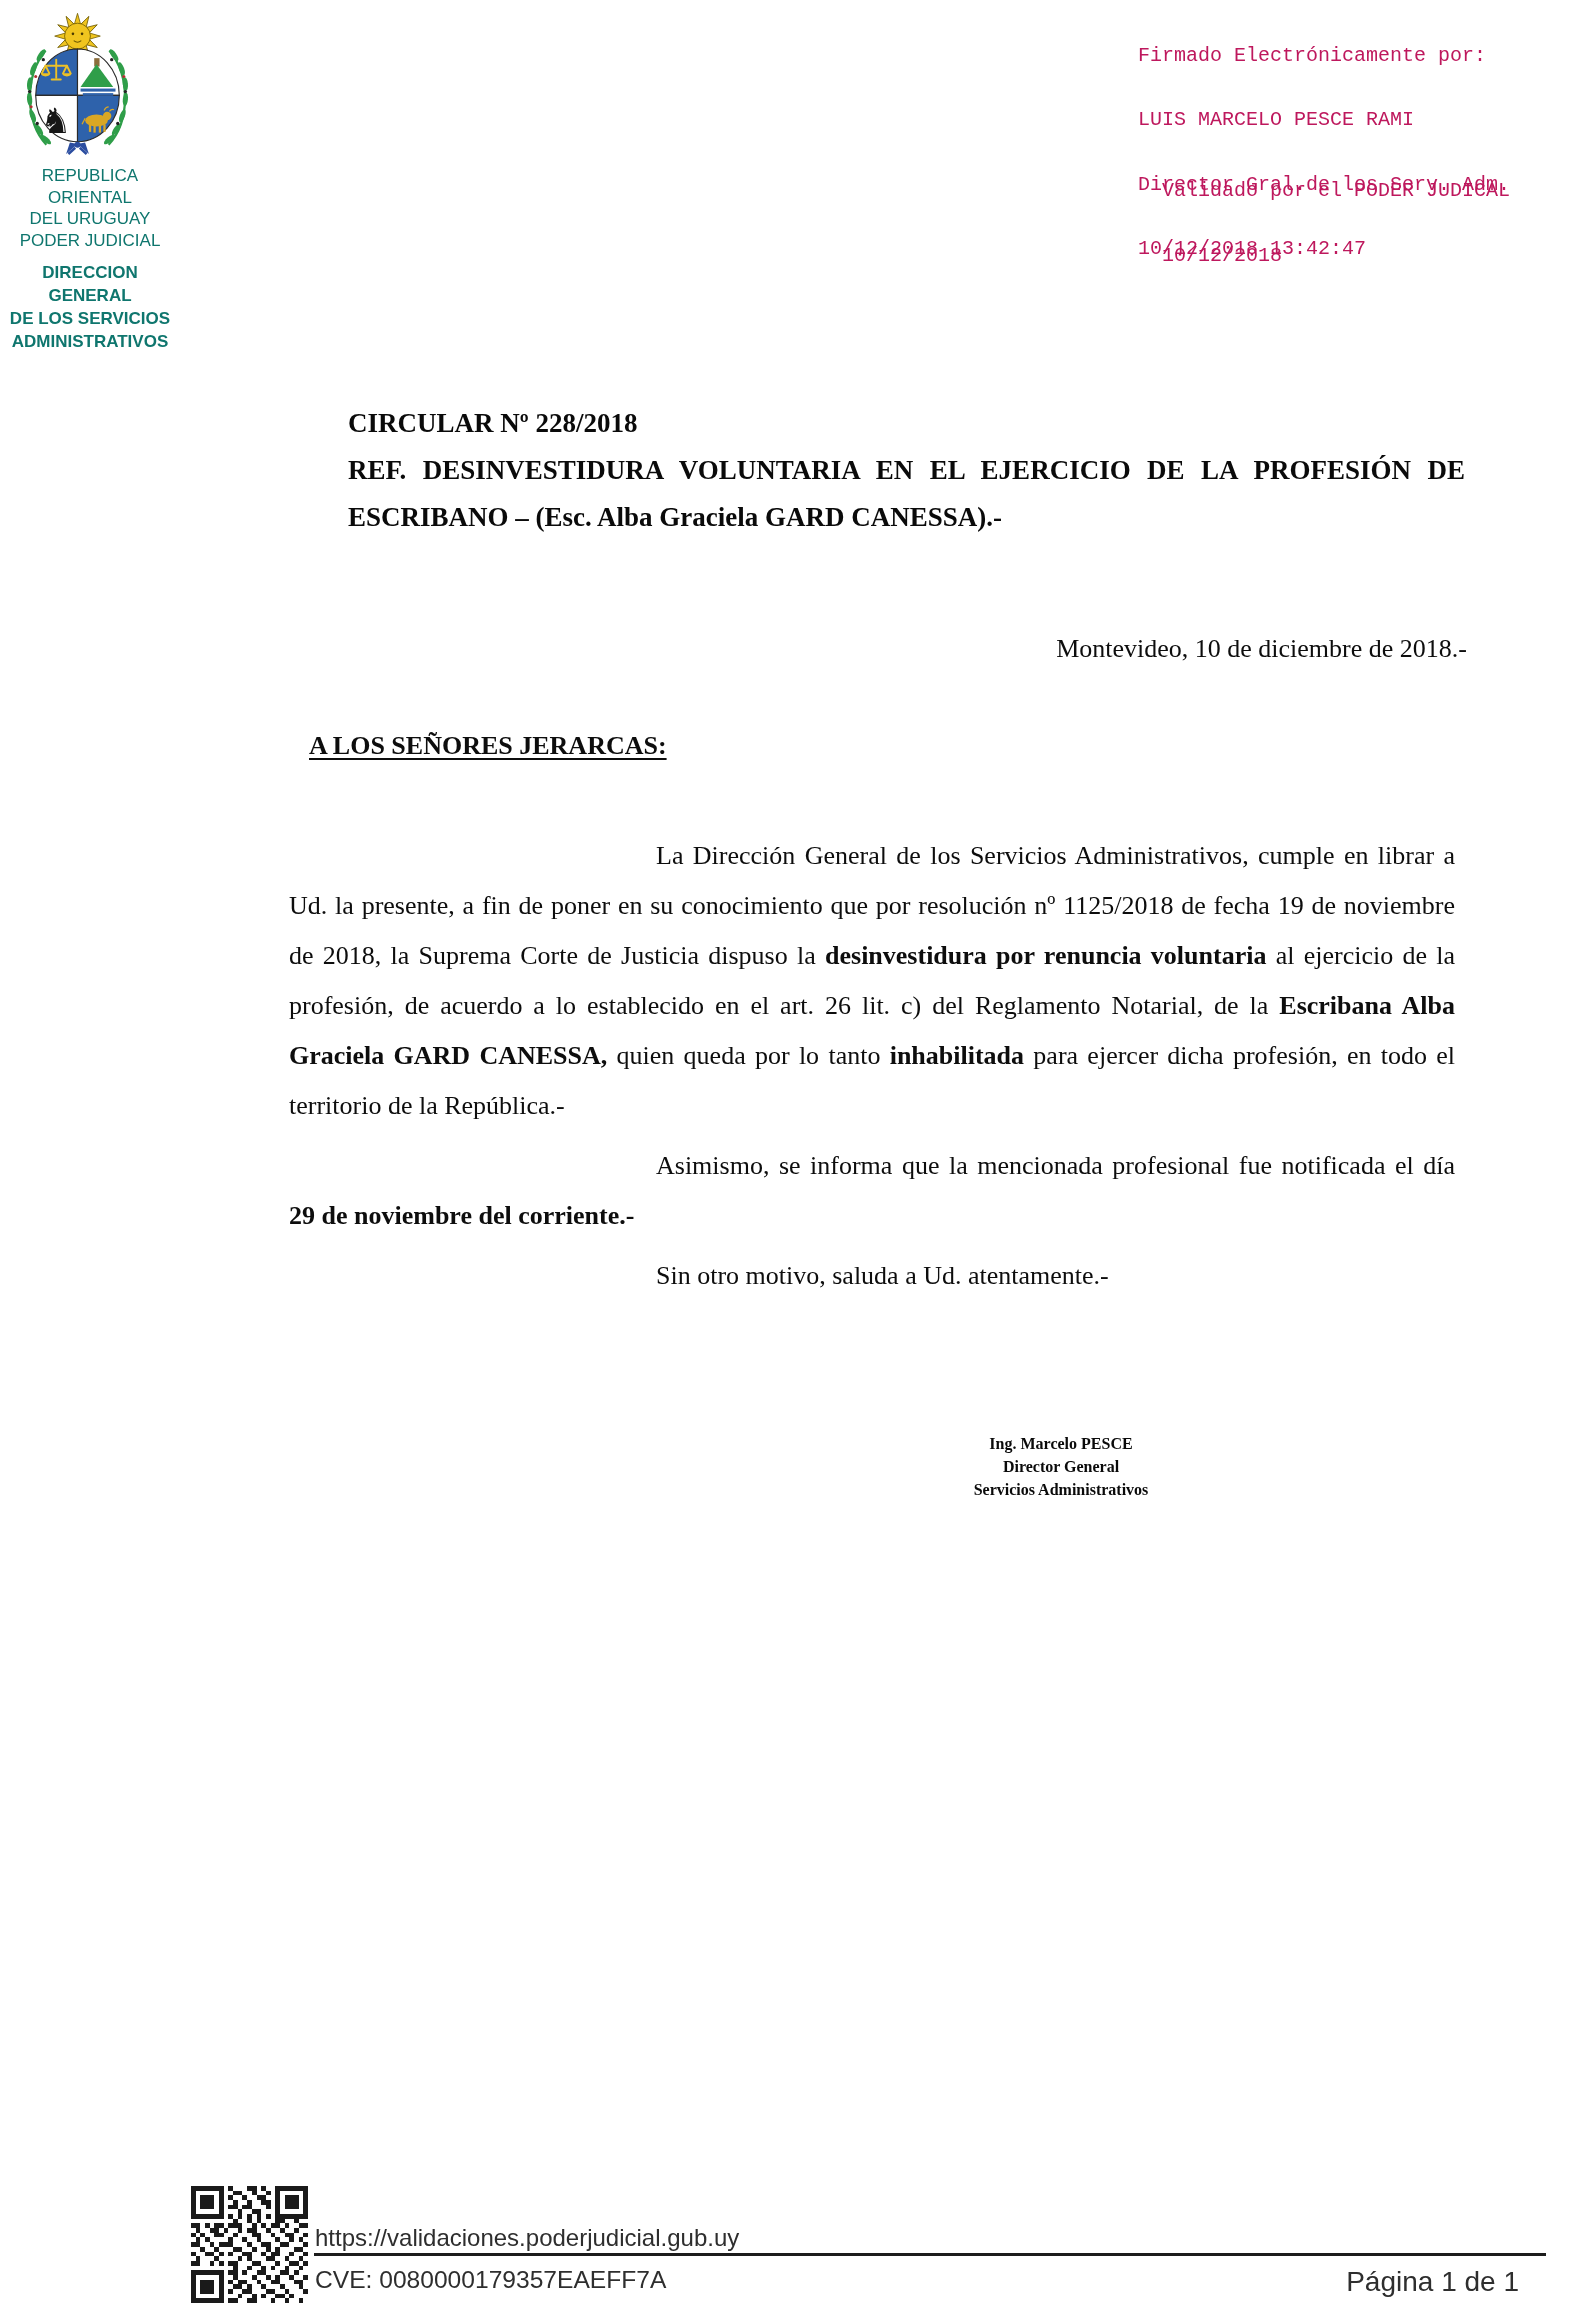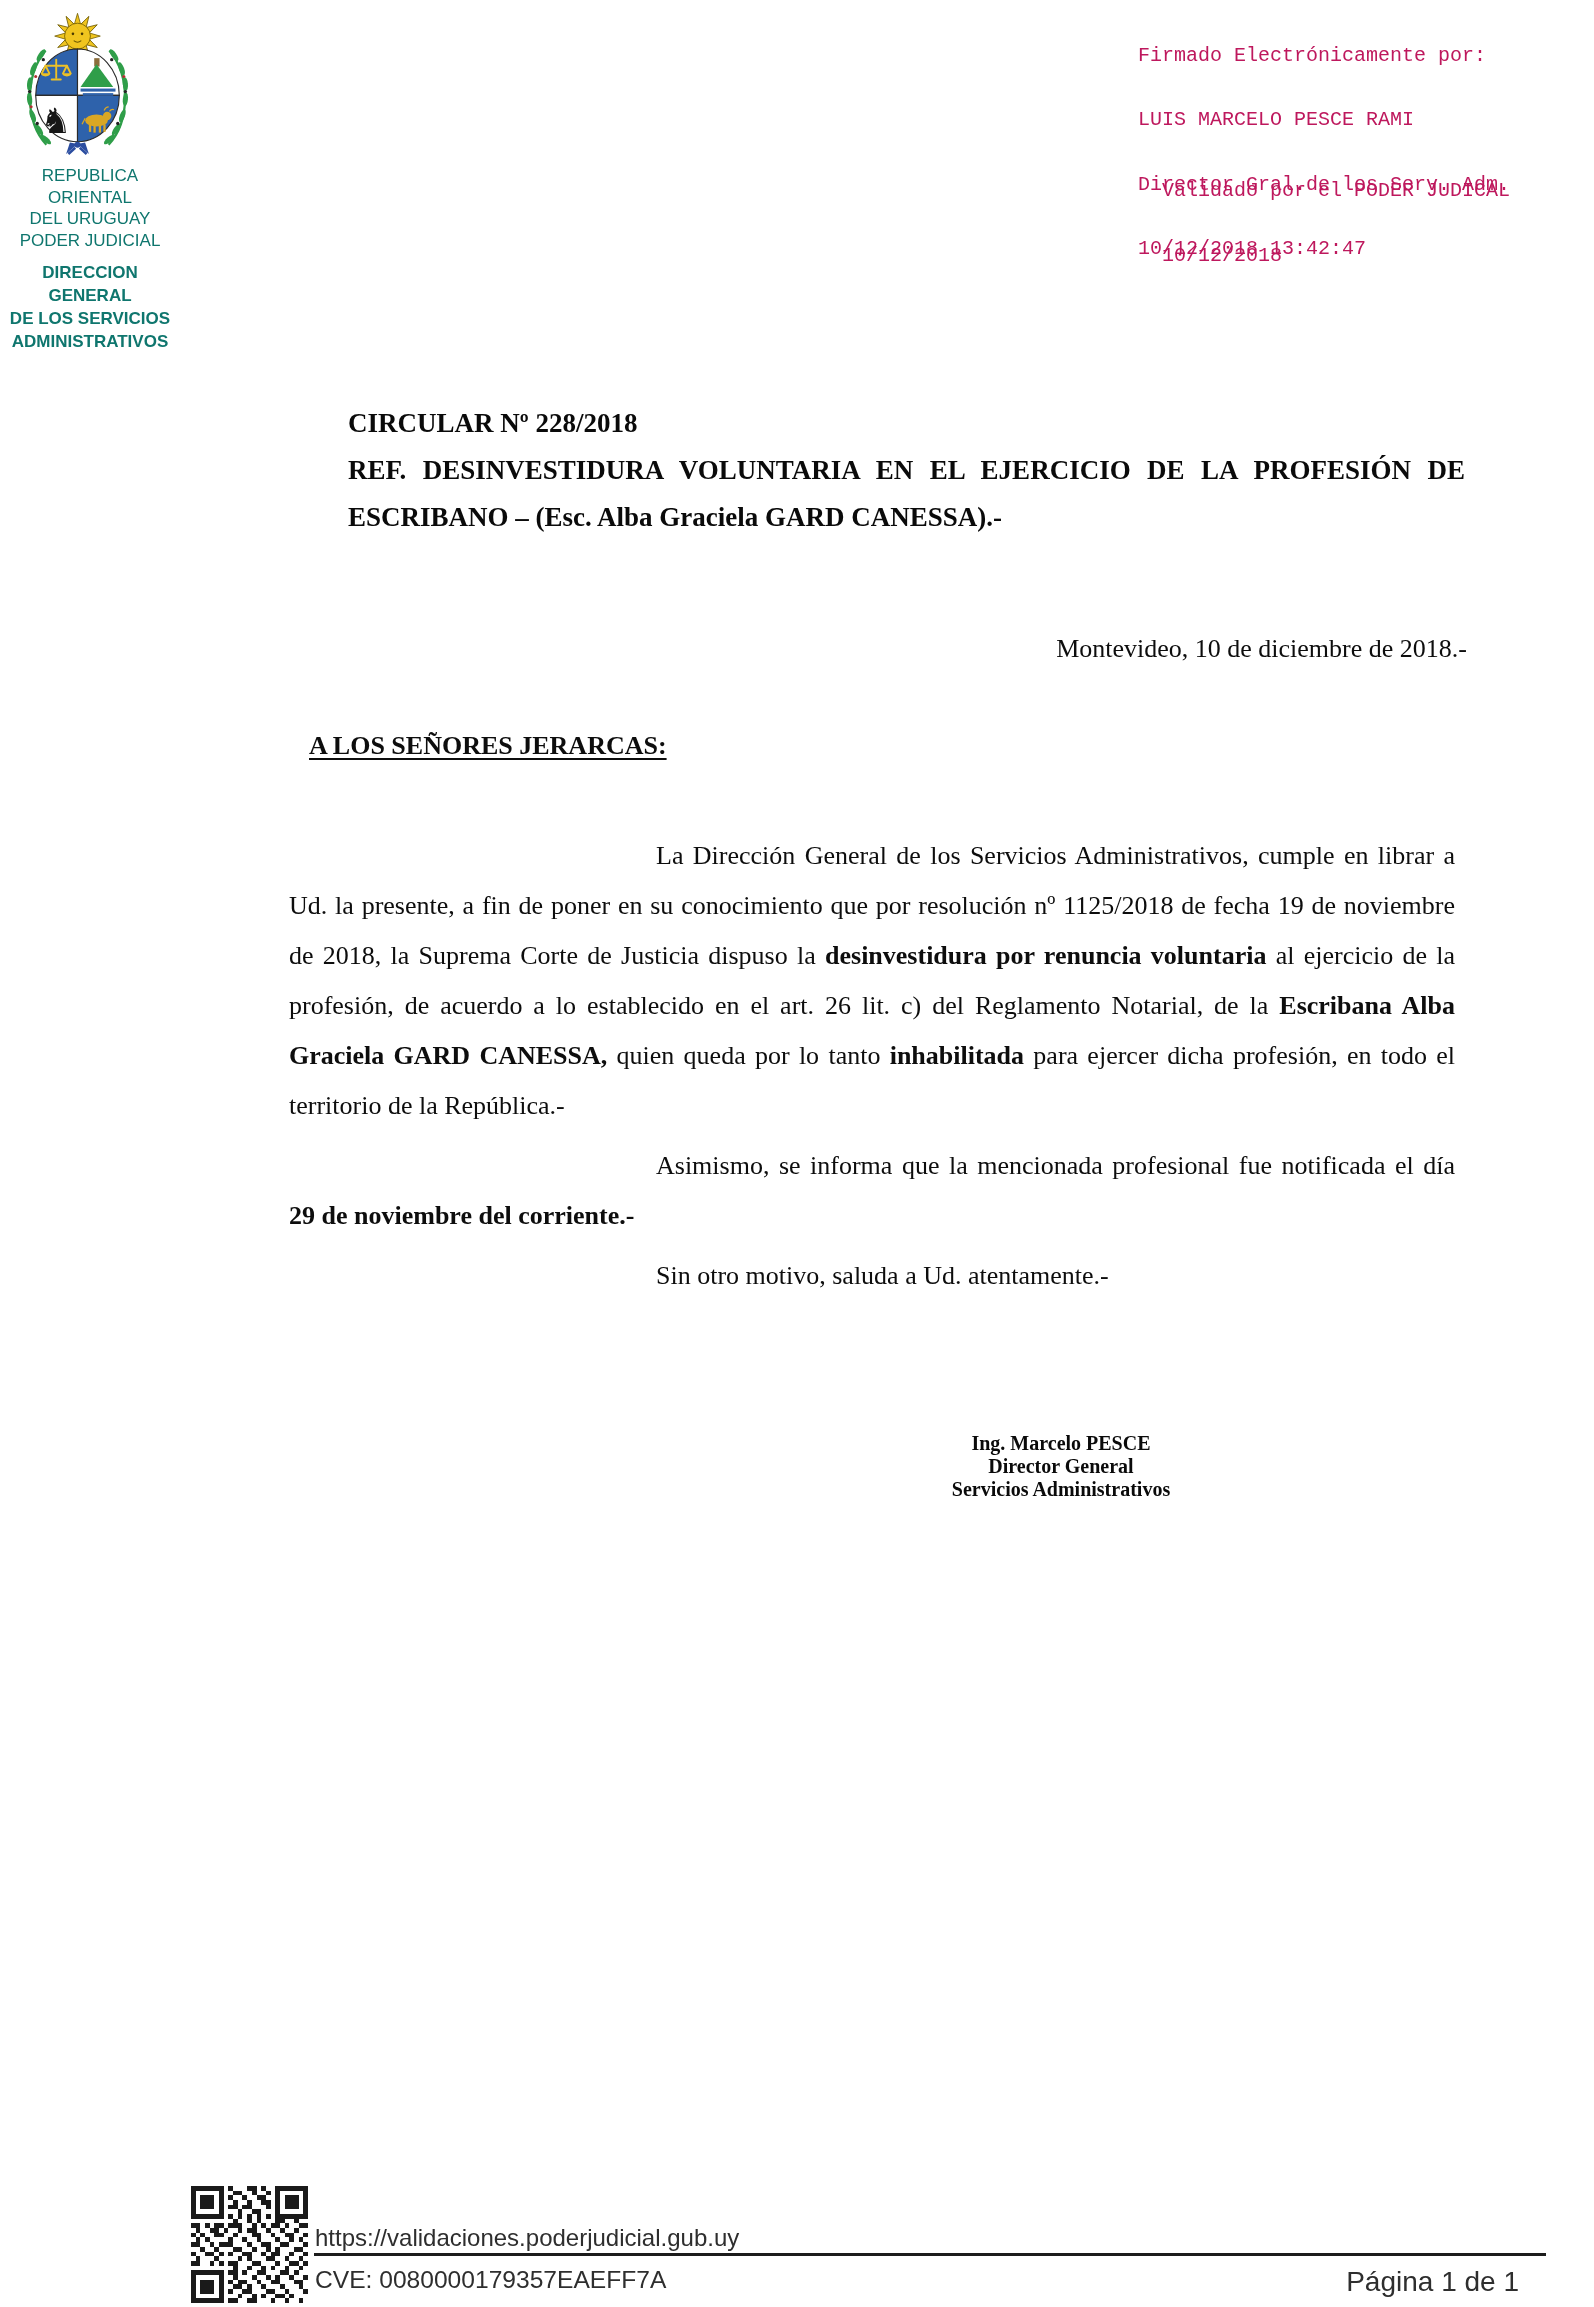--- a/index.html
+++ b/index.html
@@ -42,21 +42,21 @@
     text-decoration:underline; text-decoration-thickness:2.3px; text-underline-offset:3.8px;margin-left:32px;
   }
   .body-block {
     position:absolute; left:279px; top:821px; width:1186px;
     font-size:26px; line-height:50px; text-align:justify; color:#0d0d0d;
   }
   .body-block p { margin:10px; text-indent:367px; }
   .body-block b { font-weight:700; }
   .signature {
     position:absolute; left:907px; top:1432px; width:308px;
-    text-align:center; font-weight:700; font-size:20px; line-height:23px; color:#0a0a0a;
+    text-align:center; font-weight:700; font-size:16px; line-height:23px; color:#0a0a0a;
   }
   
   .qr { position:absolute; left:191px; top:2186px; width:117px; height:117px; }
   .footer-url {
     position:absolute; left:315px; top:2224px;
     font-family:"Liberation Sans", sans-serif; font-size:24px; color:#2e2e2e;
   }
   .footer-rule {
     position:absolute; left:314px; top:2253px; width:1232px; height:3.1px;
     background:#1c1c1c;

